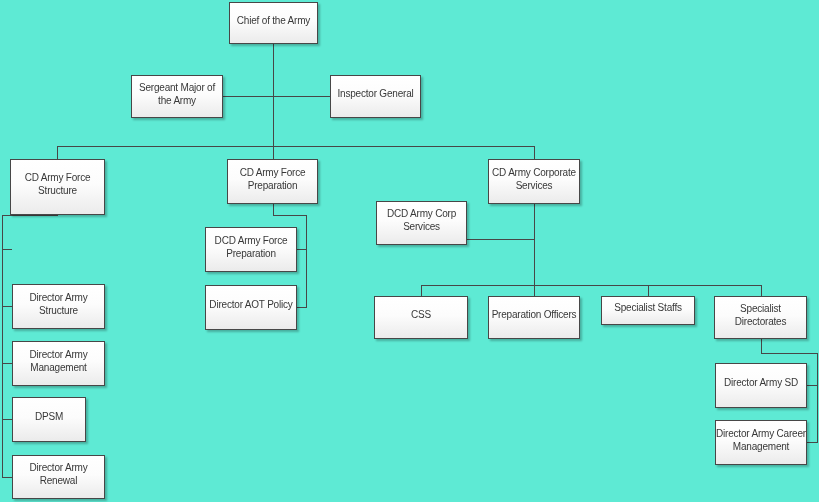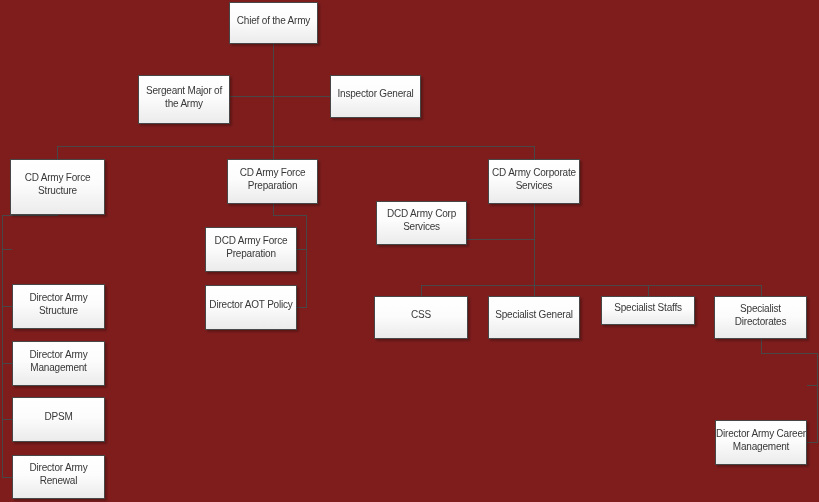--- a/index.html
+++ b/index.html
@@ -1,17 +1,17 @@
 <!DOCTYPE html>
 <html><head>
 <meta charset="utf-8">
 <style>
   html,body{margin:0;padding:0;background:#ffffff;}
   .canvas{
-    position:relative;width:819px;height:502px;background:#7f1d1d;
+    position:relative;width:819px;height:502px;background:#5eead4;
     font-family:"Liberation Sans",sans-serif;overflow:hidden;text-decoration:underline;
   }
   .ln{position:absolute;background:#474747;}
   .ln.h{height:1px;}
   .ln.v{width:1px;}
   .node{
     position:absolute;box-sizing:border-box;
     border:1px solid #474747;
     background:linear-gradient(180deg,#ffffff 0%,#fcfcfc 45%,#ebebeb 100%);
     box-shadow:2px 2px 2px rgba(0,0,0,0.25);
@@ -59,21 +59,21 @@
 
   <div class="ln v" style="left:761px;top:339px;height:15px"></div>
   <div class="ln h" style="left:761px;top:353px;width:57px"></div>
   <div class="ln v" style="left:817px;top:353px;height:90px"></div>
   <div class="ln h" style="left:807px;top:385px;width:10px"></div>
   <div class="ln h" style="left:807px;top:442px;width:10px"></div>
 
   <div class="node" style="left:229px;top:2px;width:89px;height:42px">
     <span class="lbl">Chief of the Army</span>
   </div>
-  <div class="node" style="left:138px;top:75px;width:92px;height:49px">
+  <div class="node" style="left:131px;top:75px;width:92px;height:43px">
     <span class="lbl">Sergeant Major of the Army</span>
   </div>
   <div class="node" style="left:330px;top:75px;width:91px;height:43px">
     <span class="lbl">Inspector General</span>
   </div>
 
   <div class="node" style="left:10px;top:159px;width:95px;height:56px">
     <span class="lbl">CD Army Force Structure</span>
   </div>
   <div class="node" style="left:227px;top:159px;width:91px;height:45px">
@@ -82,21 +82,21 @@
   <div class="node" style="left:488px;top:159px;width:92px;height:45px">
     <span class="lbl">CD Army Corporate Services</span>
   </div>
 
   <div class="node" style="left:12px;top:284px;width:93px;height:45px">
     <span class="lbl">Director Army Structure</span>
   </div>
   <div class="node" style="left:12px;top:341px;width:93px;height:45px">
     <span class="lbl">Director Army Management</span>
   </div>
-  <div class="node" style="left:12px;top:397px;width:93px;height:45px">
+  <div class="node" style="left:12px;top:397px;width:74px;height:45px">
     <span class="lbl">DPSM</span>
   </div>
   <div class="node" style="left:12px;top:455px;width:93px;height:44px">
     <span class="lbl">Director Army Renewal</span>
   </div>
 
   <div class="node" style="left:205px;top:227px;width:92px;height:45px">
     <span class="lbl">DCD Army Force Preparation</span>
   </div>
   <div class="node" style="left:205px;top:285px;width:92px;height:45px">
@@ -104,26 +104,29 @@
   </div>
 
   <div class="node" style="left:376px;top:201px;width:91px;height:44px">
     <span class="lbl">DCD Army Corp Services</span>
   </div>
 
   <div class="node" style="left:374px;top:296px;width:94px;height:43px">
     <span class="lbl">CSS</span>
   </div>
   <div class="node" style="left:488px;top:296px;width:92px;height:43px">
-    <span class="lbl">Specialist General</span>
+    <span class="lbl">Preparation Officers</span>
   </div>
   <div class="node" style="left:601px;top:296px;width:94px;height:29px">
     <span class="lbl">Specialist Staffs</span>
   </div>
   <div class="node" style="left:714px;top:296px;width:93px;height:43px">
     <span class="lbl">Specialist Directorates</span>
   </div>
 
+  <div class="node" style="left:715px;top:363px;width:92px;height:45px">
+    <span class="lbl">Director Army SD</span>
+  </div>
   <div class="node" style="left:715px;top:420px;width:92px;height:45px">
     <span class="lbl">Director Army Career Management</span>
   </div>
 
 </div>
 
 </body></html>

